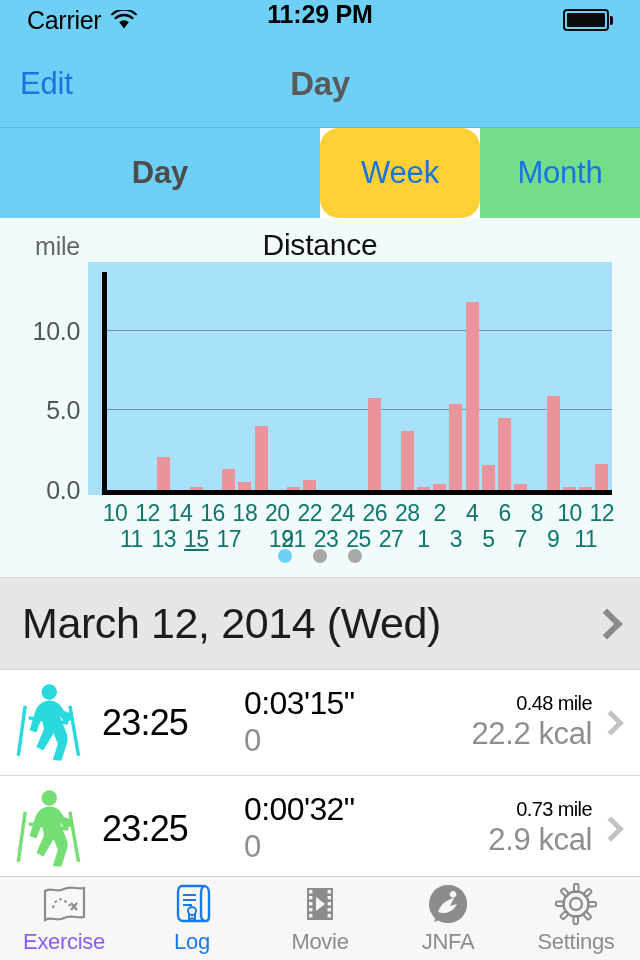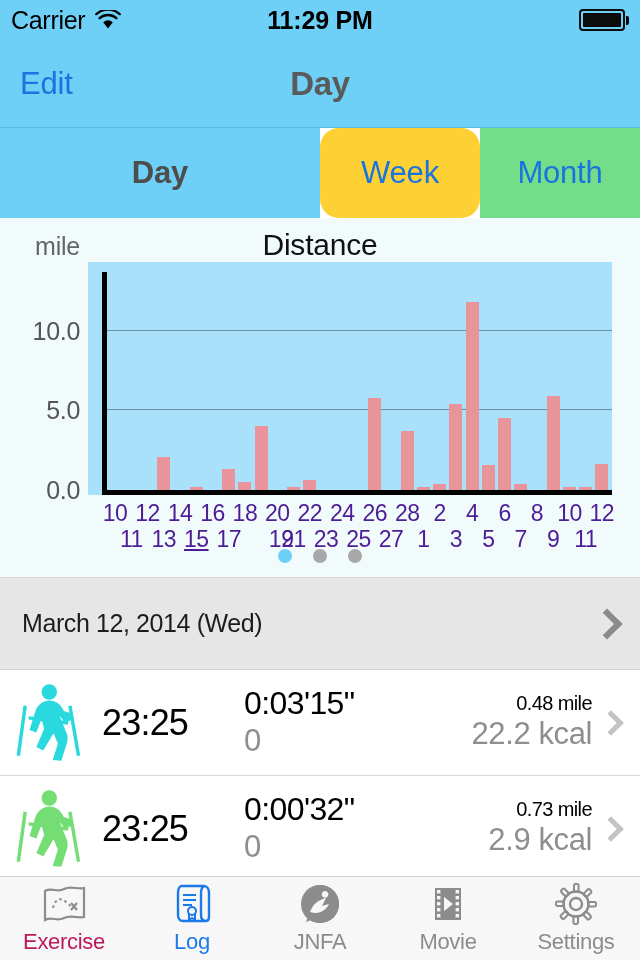--- a/index.html
+++ b/index.html
@@ -7,22 +7,22 @@
   body {
     font-family:"Liberation Sans", sans-serif;
     background:#ffffff;
     overflow:hidden;
     position:relative;
   }
 
   
   #status-bar {
     height:40px; background:#6ed0f6;
-    display:flex; align-items:center; position:relative;
-    padding:0 11px;
+    display:flex; position:relative;
+    padding:0 27px;
   }
   #status-left { display:flex; align-items:center; gap:10px; }
   #carrier-label { font-size:25px; color:#000; letter-spacing:-0.3px; }
   #wifi-icon { width:26px; height:20px; display:block; }
   #status-time {
     position:absolute; left:0; right:0; text-align:center;
     font-size:25px; font-weight:bold; color:#000; letter-spacing:-0.2px;
   }
   #status-right { margin-left:auto; display:flex; align-items:center; }
   .batt-body {
@@ -91,37 +91,37 @@
     transform:translateY(-50%); letter-spacing:-0.3px;
   }
   #y-axis-labels { position:absolute; left:0; top:44px; width:80px; height:233px; }
   #x-axis-labels {
     position:absolute; left:88px; top:282px; width:524px; height:56px;
   }
   .x-row { position:absolute; left:0; right:0; height:26px; }
   .x-row.top { top:0; }
   .x-row.bottom { top:26px; }
   .x-label {
-    position:absolute; font-size:23px; color:#4c1d95;
+    position:absolute; font-size:23px; color:#0f766e;
     transform:translateX(-50%); letter-spacing:-0.5px;
   }
   #page-dots {
     position:absolute; left:0; right:0; bottom:14px;
     display:flex; justify-content:center; gap:21px;
   }
   .dot { width:14px; height:14px; border-radius:50%; background:#a8a8a8; cursor:pointer; }
   .dot.active { background:#6ed0f6; }
 
   
   #date-header {
     height:92px; background:#e6e6e6;
     display:flex; align-items:center; padding:0 22px;
     cursor:pointer; border-bottom:1px solid #d3d3d3;
   }
-  #date-header-label { font-size:25px; color:#1c1c1c; letter-spacing:-0.4px; }
+  #date-header-label { font-size:43px; color:#1c1c1c; letter-spacing:-0.4px; }
   .chev {
     margin-left:auto; width:22px; height:22px;
     border-top:6px solid #8a8a8a; border-right:6px solid #8a8a8a;
     transform:rotate(45deg);
   }
   .chev.light { border-color:#c3c3c3; width:18px; height:18px; border-width:5px; }
 
   
   #activity-list { background:#fff; }
   .activity-row {
@@ -334,40 +334,31 @@
     </div>
   </div>
 
 <div id="tab-bar">
     <div class="tab-item">
       <svg class="tab-icon" viewBox="0 0 48 44">
         <path d="M5 9 C12 5 17 11 24 7 C31 3 38 8 44 6 L44 35 C38 37 31 32 24 36 C17 40 12 34 5 38 Z" fill="none" stroke="#8c8c8c" stroke-width="2.2"></path>
         <path d="M13 26 C15 17 21 15 26 20 C29 23 31 25 34 25" fill="none" stroke="#8c8c8c" stroke-width="2" stroke-dasharray="2.5 3"></path>
         <path d="M31 21 L37 28 M37 21 L31 28" stroke="#8c8c8c" stroke-width="2.2"></path>
       </svg>
-      <div class="tab-label" style="color:#be185d">Exercise</div>
+      <div class="tab-label" style="color:#8b5cf6">Exercise</div>
     </div>
     <div class="tab-item active">
       <svg class="tab-icon" viewBox="0 0 48 44">
         <path d="M13 4 L36 4 C33 6 33 9 33 11 L33 33 C33 37 35 39 38 39 L15 39 C12 39 10 37 10 33 L10 11 C10 7 11 5 13 4 Z" fill="none" stroke="#1a7ae8" stroke-width="2.4" stroke-linejoin="round"></path>
         <path d="M36 4 C39 4 41 7 41 11 L41 35 C41 37 40 39 38 39" fill="none" stroke="#1a7ae8" stroke-width="2.4"></path>
         <path d="M15 13 L28 13 M15 18 L28 18 M15 23 L24 23" stroke="#1a7ae8" stroke-width="2"></path>
         <circle cx="24" cy="29" r="4" fill="none" stroke="#1a7ae8" stroke-width="2"></circle>
         <path d="M21 32 L21 38 L24 36 L27 38 L27 32" fill="none" stroke="#1a7ae8" stroke-width="2"></path>
       </svg>
       <div class="tab-label" style="color:#1a7ae8">Log</div>
-    </div>
-    <div class="tab-item">
-      <svg class="tab-icon" viewBox="0 0 48 44">
-        <path d="M24 3 A19 19 0 1 1 23.9 3 Z M24 3 C13 3 5 11 5 22 C5 29 9 35 15 38 L10 40 Z" fill="#8c8c8c"></path>
-        <circle cx="24" cy="22" r="19" fill="#8c8c8c"></circle>
-        <path d="M29 9 a3.4 3.4 0 1 0 0.1 0 Z" fill="#f7f7f7"></path>
-        <path d="M14 30 C17 22 22 18 30 16 L26 24 L33 22 C30 28 24 33 14 30 Z" fill="#f7f7f7"></path>
-      </svg>
-      <div class="tab-label" style="color:#8c8c8c">JNFA</div>
     </div>
     <div class="tab-item">
       <svg class="tab-icon" viewBox="0 0 48 44">
         <rect x="11" y="6" width="26" height="32" fill="#8c8c8c"></rect>
         <g fill="#f7f7f7">
           <rect x="13" y="8" width="3.4" height="3.4"></rect>
           <rect x="13" y="14" width="3.4" height="3.4"></rect>
           <rect x="13" y="20" width="3.4" height="3.4"></rect>
           <rect x="13" y="26" width="3.4" height="3.4"></rect>
           <rect x="13" y="32" width="3.4" height="3.4"></rect>
@@ -376,20 +367,29 @@
           <rect x="31.6" y="20" width="3.4" height="3.4"></rect>
           <rect x="31.6" y="26" width="3.4" height="3.4"></rect>
           <rect x="31.6" y="32" width="3.4" height="3.4"></rect>
           <path d="M20 15 L29 22 L20 29 Z"></path>
         </g>
       </svg>
       <div class="tab-label" style="color:#8c8c8c">Movie</div>
     </div>
     <div class="tab-item">
       <svg class="tab-icon" viewBox="0 0 48 44">
+        <path d="M24 3 A19 19 0 1 1 23.9 3 Z M24 3 C13 3 5 11 5 22 C5 29 9 35 15 38 L10 40 Z" fill="#8c8c8c"></path>
+        <circle cx="24" cy="22" r="19" fill="#8c8c8c"></circle>
+        <path d="M29 9 a3.4 3.4 0 1 0 0.1 0 Z" fill="#f7f7f7"></path>
+        <path d="M14 30 C17 22 22 18 30 16 L26 24 L33 22 C30 28 24 33 14 30 Z" fill="#f7f7f7"></path>
+      </svg>
+      <div class="tab-label" style="color:#8c8c8c">JNFA</div>
+    </div>
+    <div class="tab-item">
+      <svg class="tab-icon" viewBox="0 0 48 44">
         <rect x="22" y="2" width="4.6" height="8" rx="1.4" fill="none" stroke="#8c8c8c" stroke-width="2" transform="rotate(0 24 22)"></rect>
         <rect x="22" y="2" width="4.6" height="8" rx="1.4" fill="none" stroke="#8c8c8c" stroke-width="2" transform="rotate(45 24 22)"></rect>
         <rect x="22" y="2" width="4.6" height="8" rx="1.4" fill="none" stroke="#8c8c8c" stroke-width="2" transform="rotate(90 24 22)"></rect>
         <rect x="22" y="2" width="4.6" height="8" rx="1.4" fill="none" stroke="#8c8c8c" stroke-width="2" transform="rotate(135 24 22)"></rect>
         <rect x="22" y="2" width="4.6" height="8" rx="1.4" fill="none" stroke="#8c8c8c" stroke-width="2" transform="rotate(180 24 22)"></rect>
         <rect x="22" y="2" width="4.6" height="8" rx="1.4" fill="none" stroke="#8c8c8c" stroke-width="2" transform="rotate(225 24 22)"></rect>
         <rect x="22" y="2" width="4.6" height="8" rx="1.4" fill="none" stroke="#8c8c8c" stroke-width="2" transform="rotate(270 24 22)"></rect>
         <rect x="22" y="2" width="4.6" height="8" rx="1.4" fill="none" stroke="#8c8c8c" stroke-width="2" transform="rotate(315 24 22)"></rect>
         <circle cx="24" cy="22" r="12.5" fill="none" stroke="#8c8c8c" stroke-width="2.4"></circle>
         <circle cx="24" cy="22" r="6" fill="none" stroke="#8c8c8c" stroke-width="2.4"></circle>

